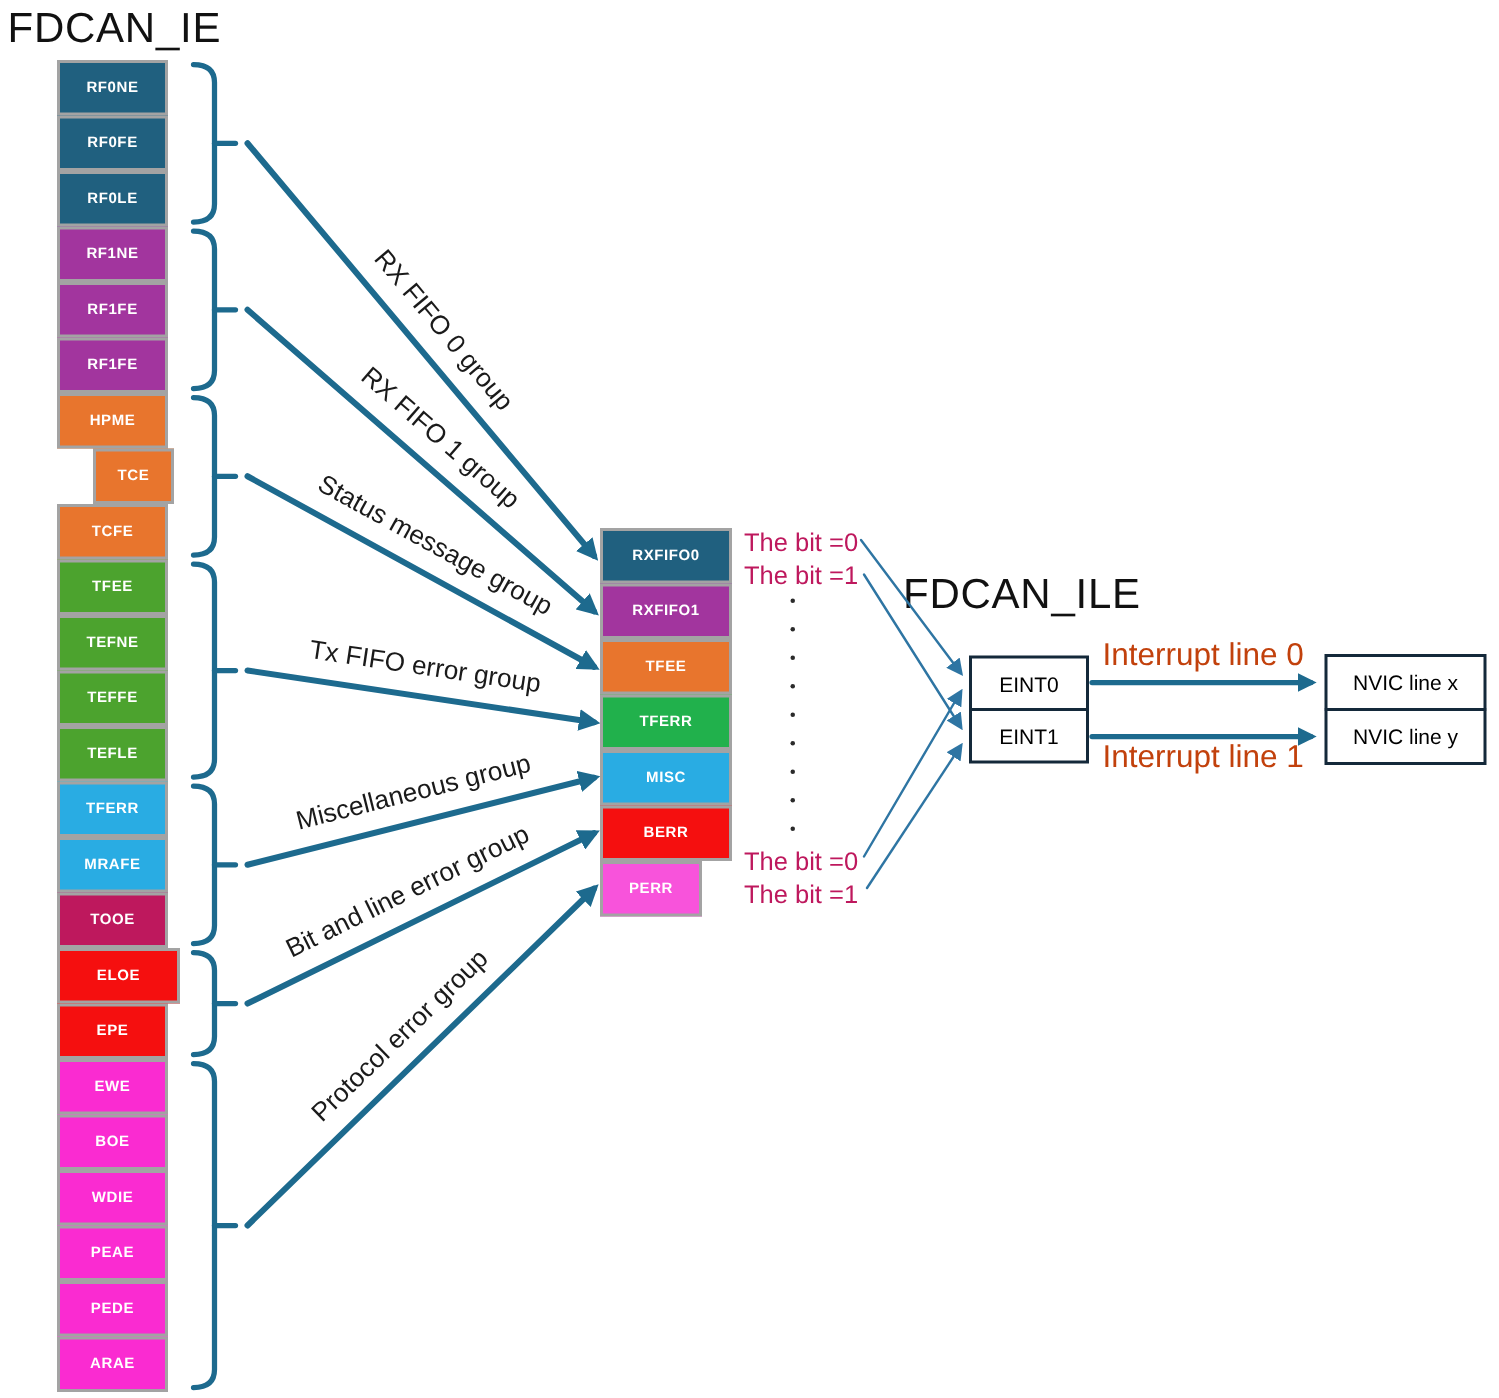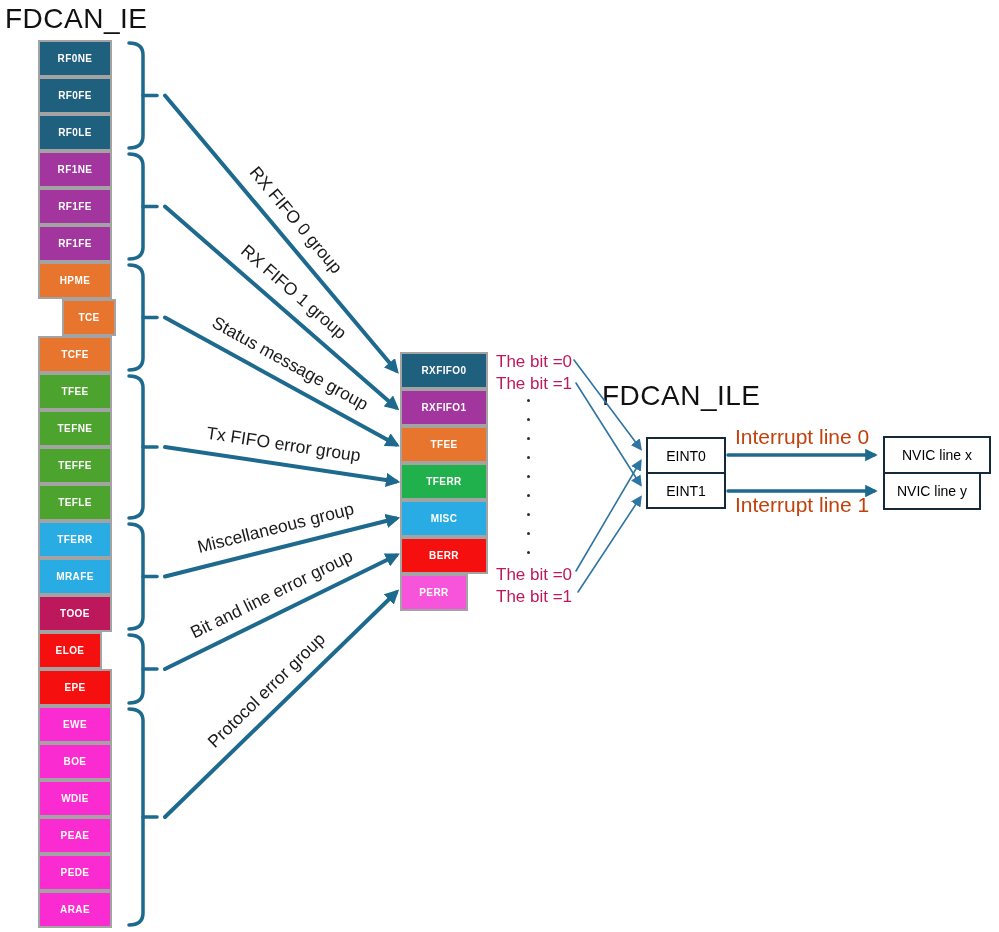--- a/index.html
+++ b/index.html
@@ -35,21 +35,21 @@
       <div class="bitbox" style="left: 38px; top: 262px; width: 74px; height: 37px; background: rgb(232, 117, 45);">HPME</div>
       <div class="bitbox" style="left: 38px; top: 299px; width: 54px; height: 37px; background: rgb(232, 117, 45); margin-left: 24px;">TCE</div>
       <div class="bitbox" style="left: 38px; top: 336px; width: 74px; height: 37px; background: rgb(232, 117, 45);">TCFE</div>
       <div class="bitbox" style="left: 38px; top: 373px; width: 74px; height: 37px; background: rgb(76, 163, 46);">TFEE</div>
       <div class="bitbox" style="left: 38px; top: 410px; width: 74px; height: 37px; background: rgb(76, 163, 46);">TEFNE</div>
       <div class="bitbox" style="left: 38px; top: 447px; width: 74px; height: 37px; background: rgb(76, 163, 46);">TEFFE</div>
       <div class="bitbox" style="left: 38px; top: 484px; width: 74px; height: 37px; background: rgb(76, 163, 46);">TEFLE</div>
       <div class="bitbox" style="left: 38px; top: 521px; width: 74px; height: 37px; background: rgb(41, 172, 227);">TFERR</div>
       <div class="bitbox" style="left: 38px; top: 558px; width: 74px; height: 37px; background: rgb(41, 172, 227);">MRAFE</div>
       <div class="bitbox" style="left: 38px; top: 595px; width: 74px; height: 37px; background: #be185d;">TOOE</div>
-      <div class="bitbox" style="left: 38px; top: 632px; width: 64px; height: 37px; background: rgb(245, 15, 15);">ELOE</div>
+      <div class="bitbox" style="left: 38px; top: 632px; width: 82px; height: 37px; background: rgb(245, 15, 15);">ELOE</div>
       <div class="bitbox" style="left: 38px; top: 669px; width: 74px; height: 37px; background: rgb(245, 15, 15);">EPE</div>
       <div class="bitbox" style="left: 38px; top: 706px; width: 74px; height: 37px; background: rgb(250, 43, 209);">EWE</div>
       <div class="bitbox" style="left: 38px; top: 743px; width: 74px; height: 37px; background: rgb(250, 43, 209);">BOE</div>
       <div class="bitbox" style="left: 38px; top: 780px; width: 74px; height: 37px; background: rgb(250, 43, 209);">WDIE</div>
       <div class="bitbox" style="left: 38px; top: 817px; width: 74px; height: 37px; background: rgb(250, 43, 209);">PEAE</div>
       <div class="bitbox" style="left: 38px; top: 854px; width: 74px; height: 37px; background: rgb(250, 43, 209);">PEDE</div>
       <div class="bitbox" style="left: 38px; top: 891px; width: 74px; height: 37px; background: rgb(250, 43, 209);">ARAE</div>
     </div>
   <div id="ils-col">
       <div class="bitbox" style="left: 400px; top: 352px; width: 88px; height: 37px; background: rgb(32, 96, 127);">RXFIFO0</div>
@@ -74,21 +74,21 @@
 
   <div class="bitnote" style="left:496px;top:352px;">The bit =0</div>
   <div class="bitnote" style="left:496px;top:374px;">The bit =1</div>
   <div class="bitnote" style="left:496px;top:565px;">The bit =0</div>
   <div class="bitnote" style="left:496px;top:587px;">The bit =1</div>
 
   <div class="plainbox" style="left:646px;top:437px;width:80px;height:37px;">EINT0</div>
   <div class="plainbox" style="left:646px;top:472px;width:80px;height:37px;">EINT1</div>
 
   <div class="plainbox" style="left:883px;top:436px;width:108px;height:38px;">NVIC line x</div>
-  <div class="plainbox" style="left:883px;top:472px;width:98px;height:38px;">NVIC line y</div>
+  <div class="plainbox" style="left:883px;top:472px;width:108px;height:38px;">NVIC line y</div>
 
   <div class="linelabel" style="left:735px;top:425px;">Interrupt line 0</div>
   <div class="linelabel" style="left:735px;top:493px;">Interrupt line 1</div>
 
   <svg id="wires" width="999" height="932" viewBox="0 0 999 932">
     <defs>
       <marker id="ah-big" viewBox="0 0 10 10" refX="7" refY="5" markerWidth="3.6" markerHeight="3.6" orient="auto-start-reverse">
         <path d="M0,0 L10,5 L0,10 z" fill="#1D6A8E"></path>
       </marker>
       <marker id="ah-thin" viewBox="0 0 10 10" refX="7" refY="5" markerWidth="7" markerHeight="7" orient="auto-start-reverse">

